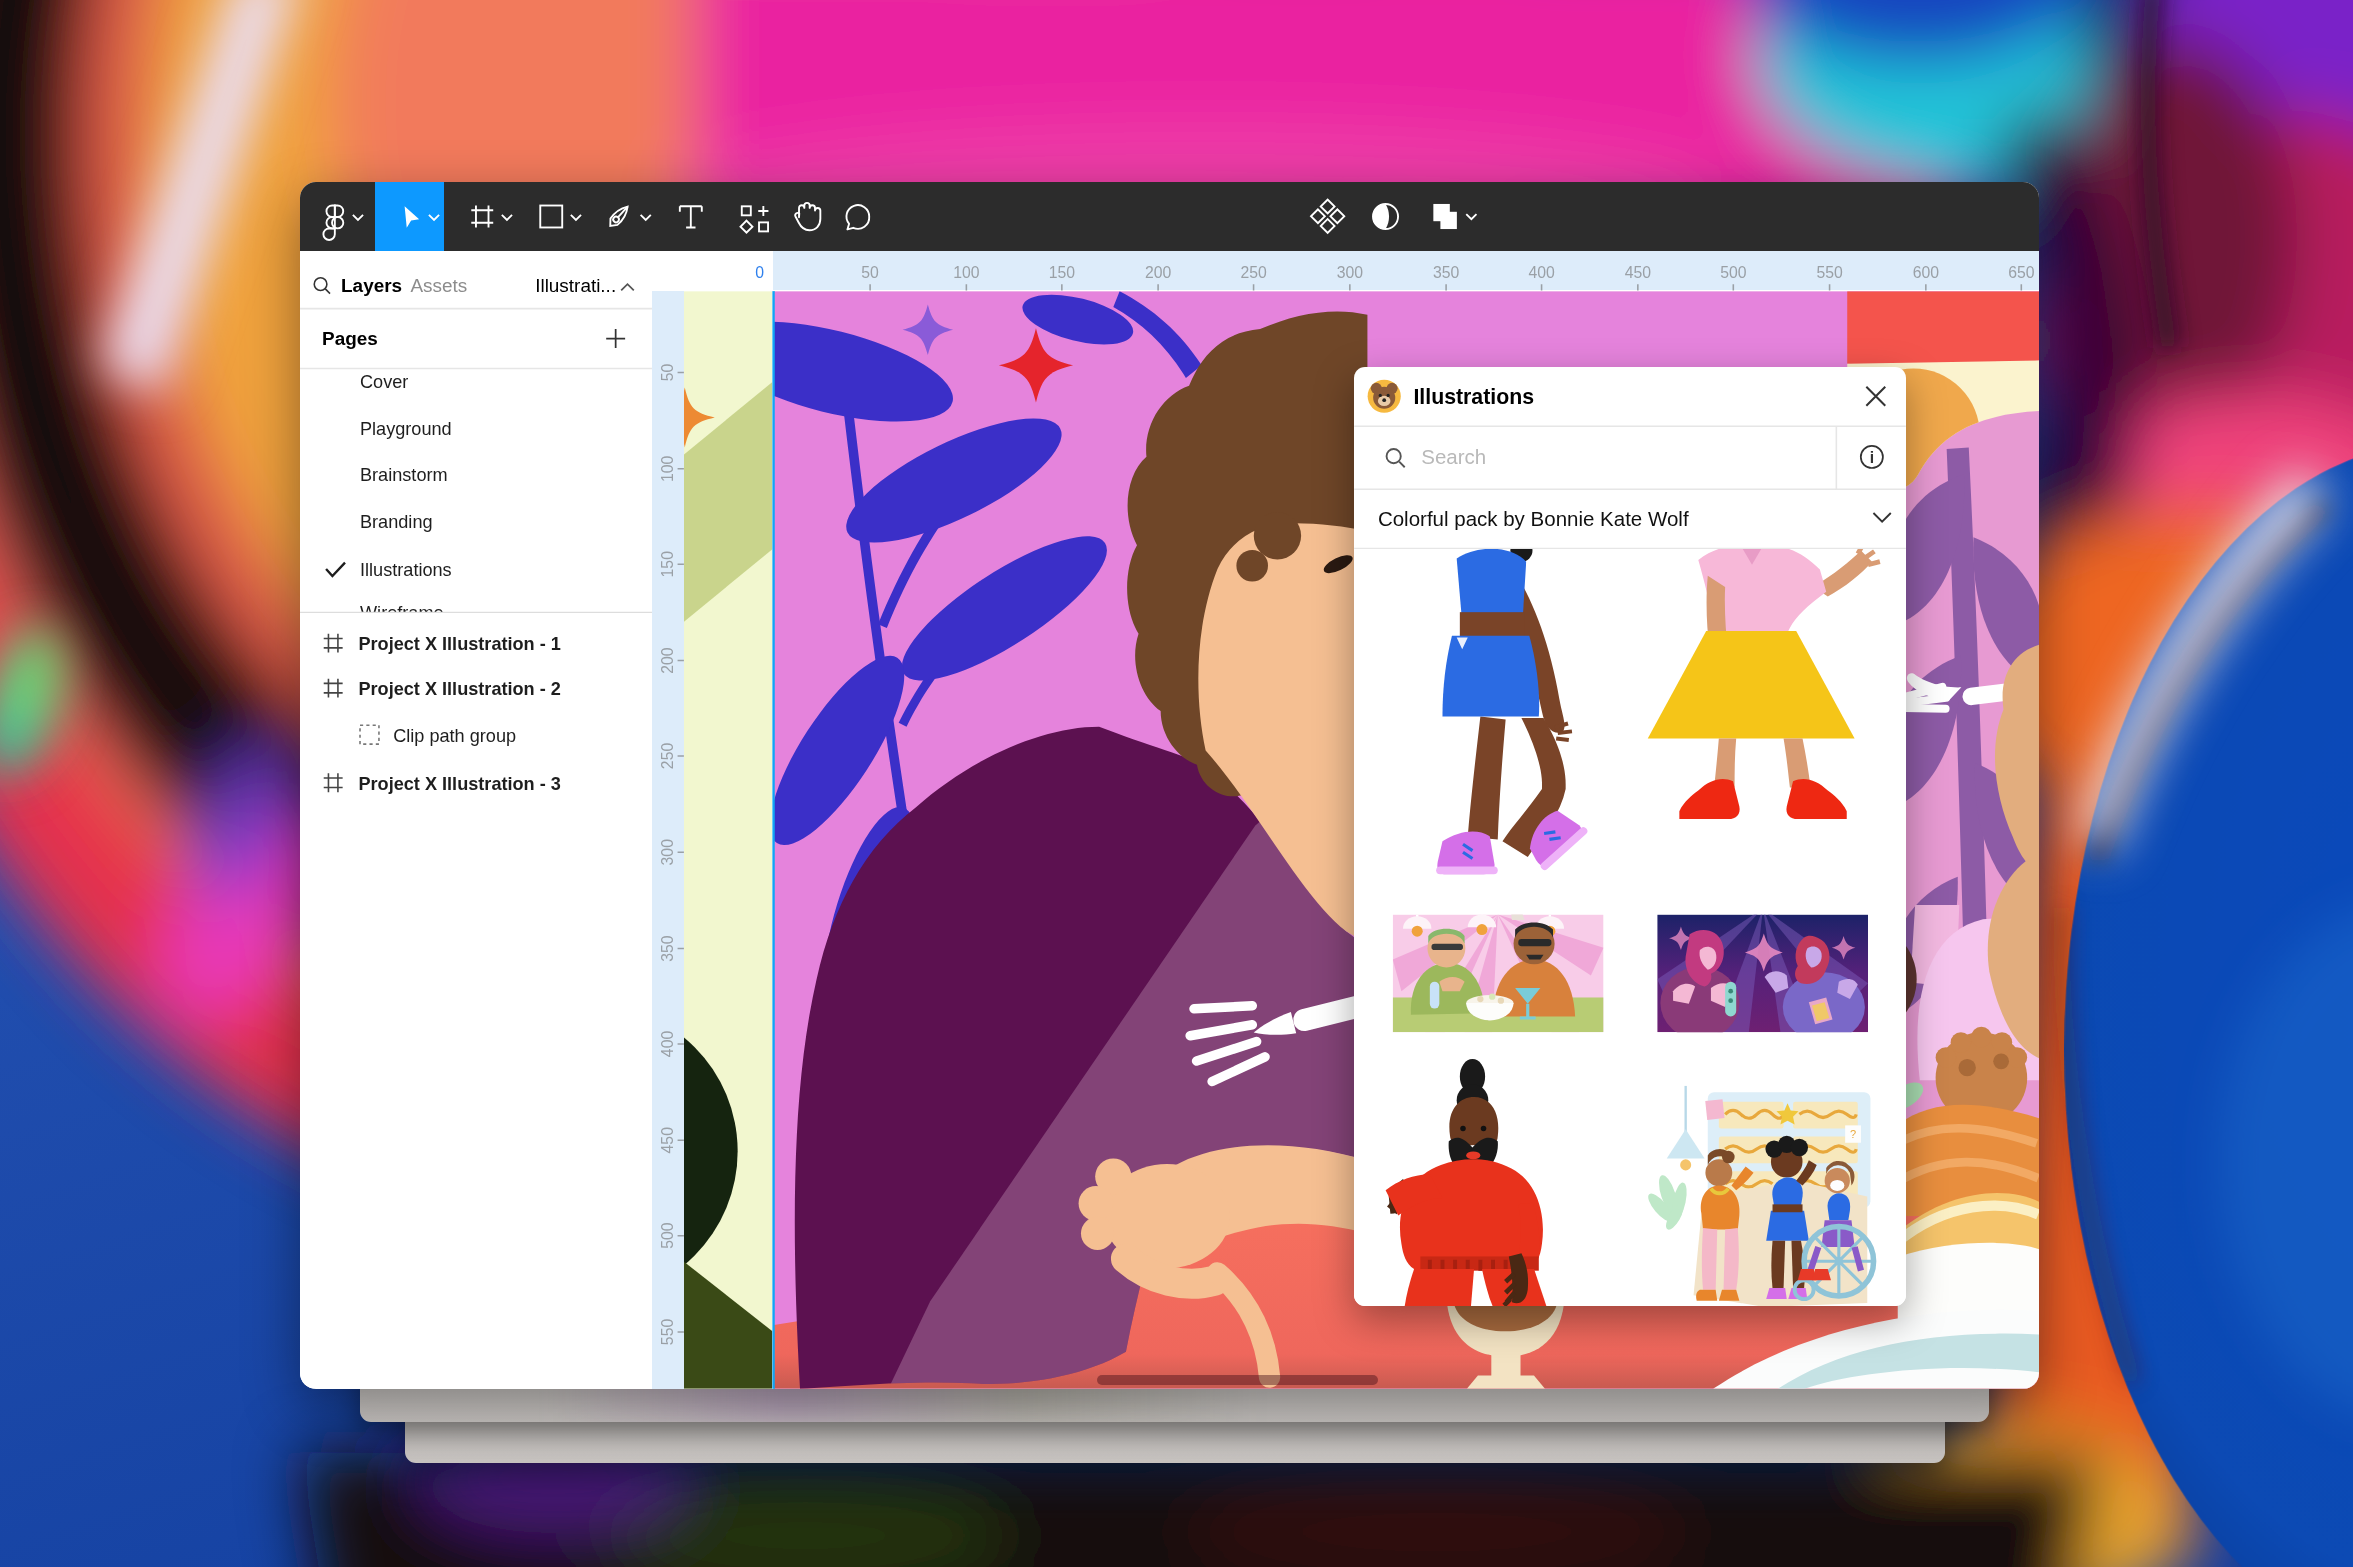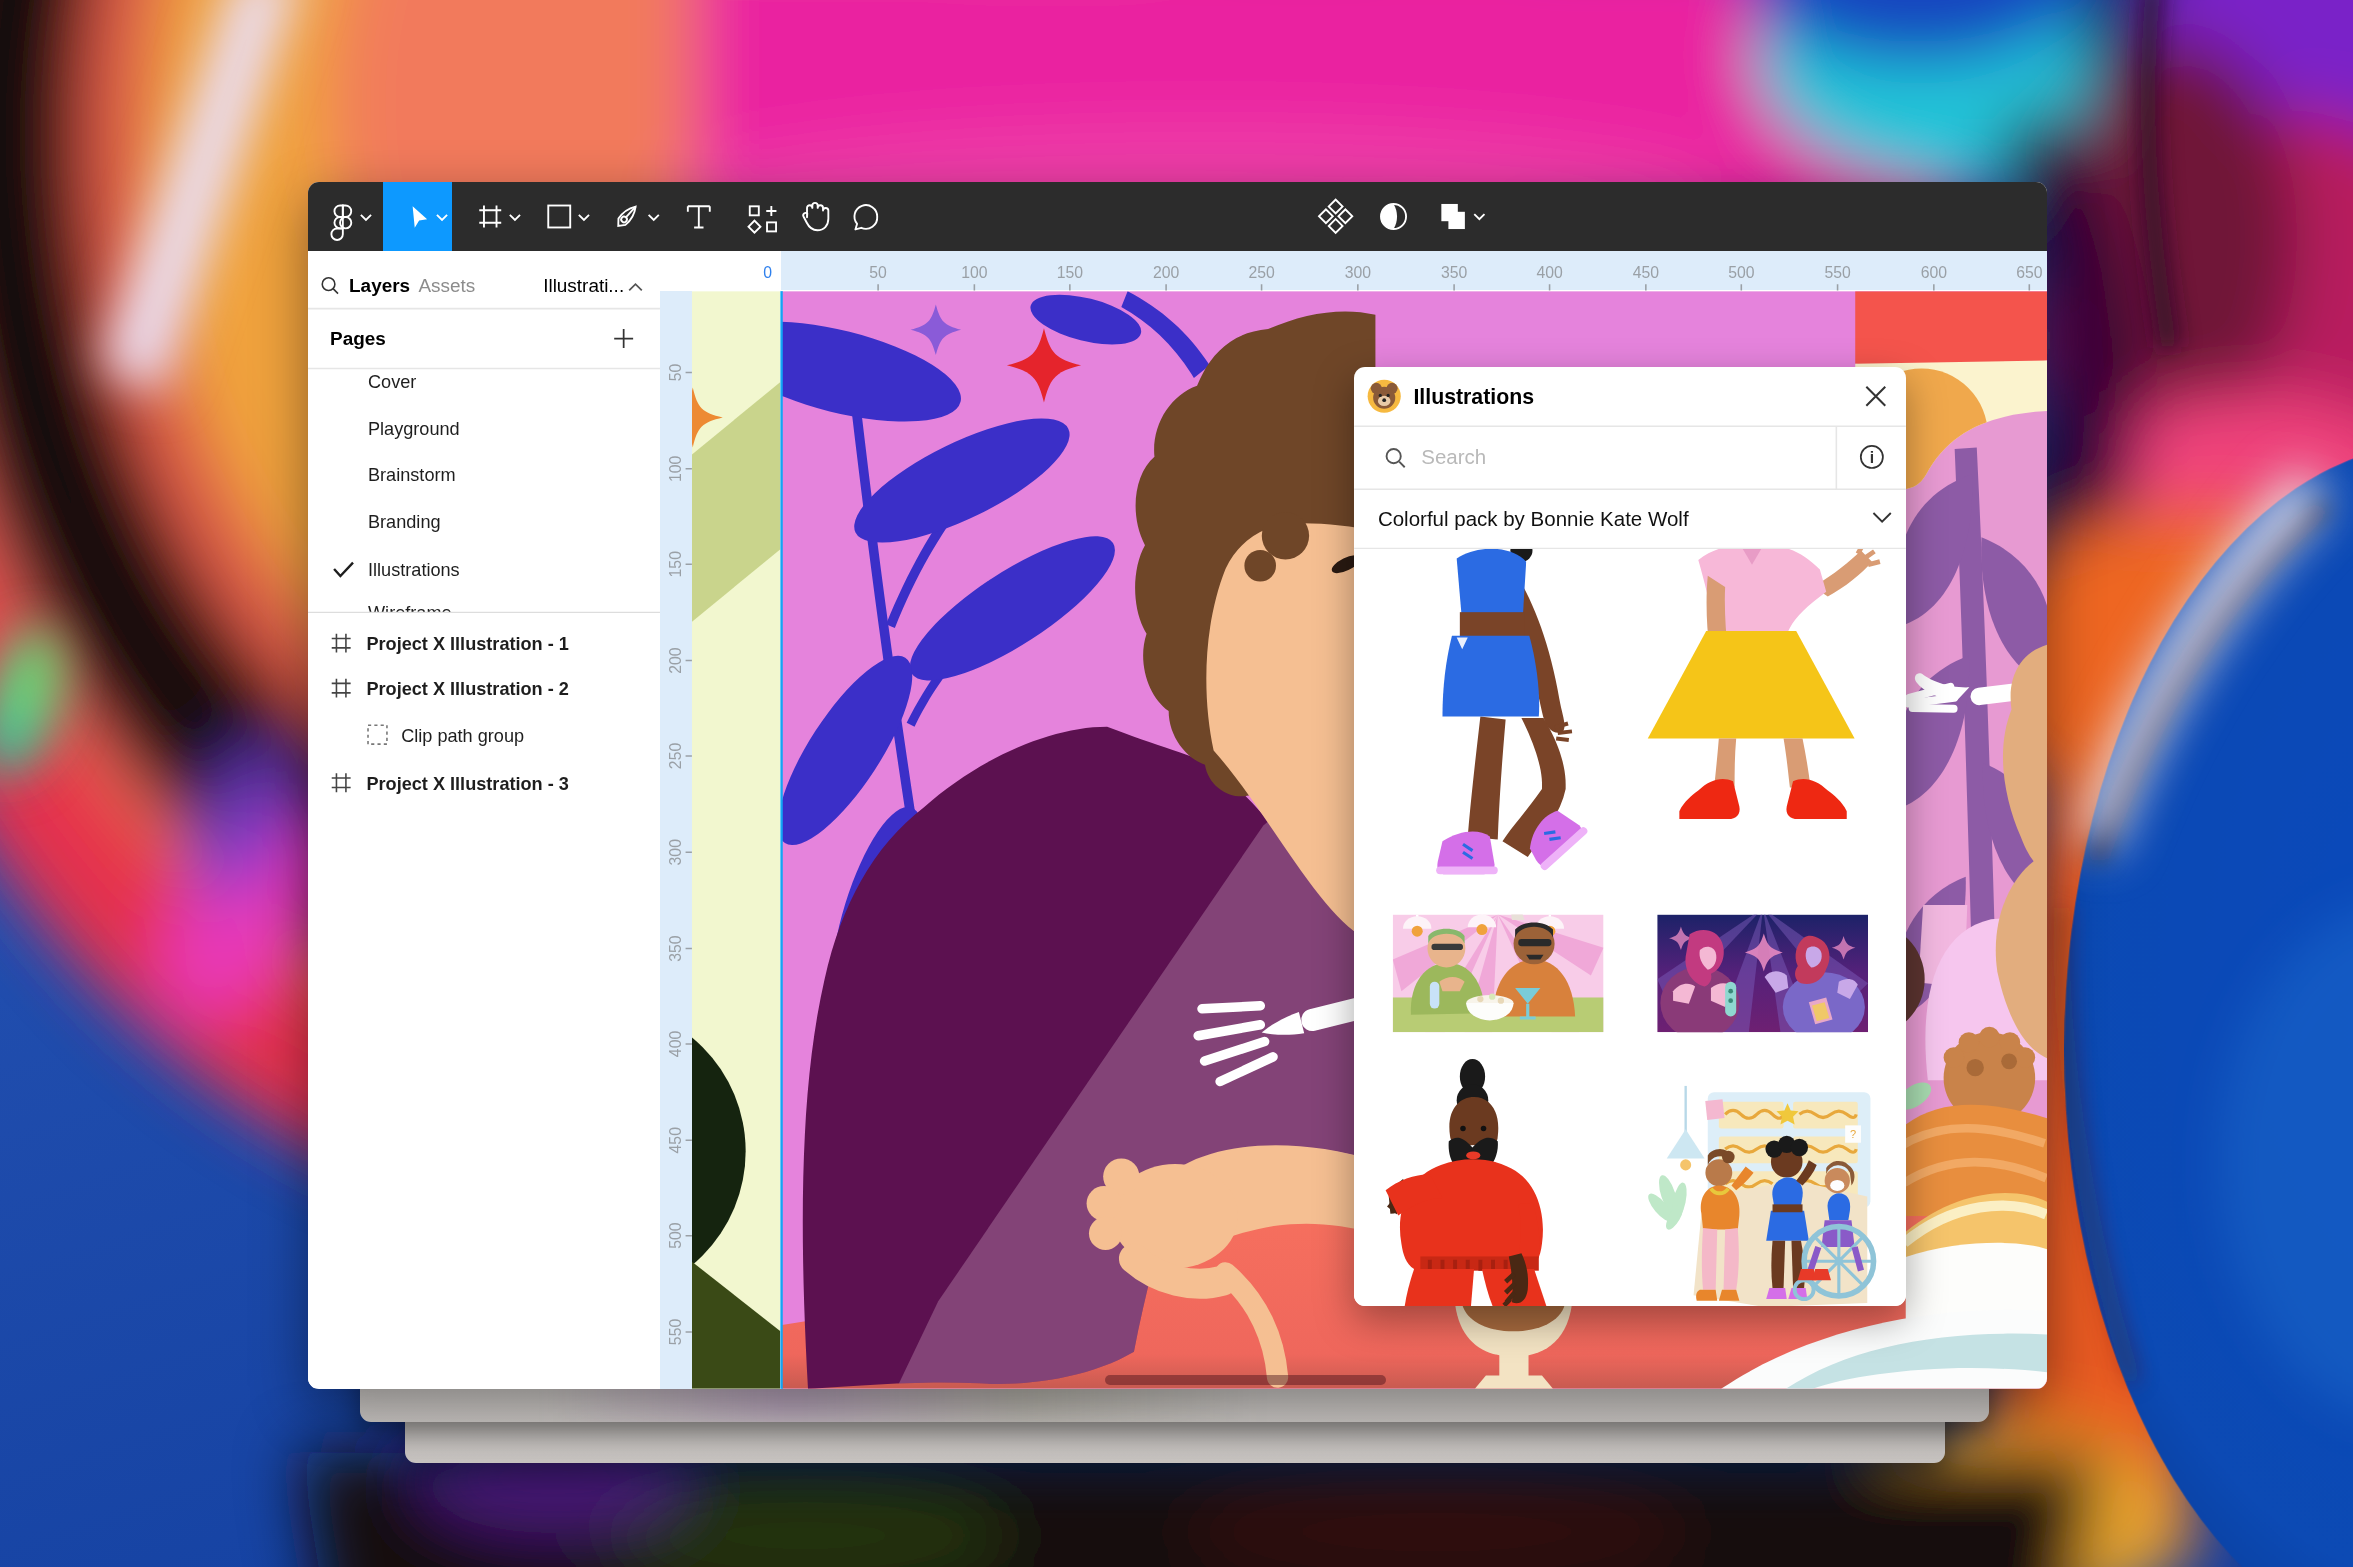--- a/index.html
+++ b/index.html
@@ -72,21 +72,21 @@
   <path d="M2612,1150 C2607,1320 2642,1560 2702,1750" stroke="#641e08" stroke-width="12" fill="none" opacity="0.55"></path>
 </g>
 <path d="M2630,1055 C2690,880 2790,715 2915,590 L2950,640 C2835,750 2735,905 2672,1085 Z" fill="#e8e0e8" filter="url(#blur35)"></path>
 </svg>
 
 <div class="abs" style="left:405px;top:1342px;width:1540px;height:121px;border-radius:11px;background:linear-gradient(180deg,#dedad7,#c8c4c1);box-shadow:0 14px 32px rgba(0,0,0,0.45);"></div>
 <div class="abs" style="left:360px;top:1334px;width:1629px;height:88px;border-radius:11px;background:linear-gradient(180deg,#e4e0dd,#cfcbc8);box-shadow:0 11px 27px rgba(0,0,0,0.4);overflow:hidden;">
   <div class="abs" style="left:189px;top:0;width:710px;height:88px;background:linear-gradient(90deg,rgba(120,60,150,0.0),rgba(130,70,160,0.3),rgba(90,90,60,0.2),rgba(120,60,120,0.0));filter:blur(14px);"></div>
 </div>
 
-<div class="abs" id="win" style="left:308px;top:182px;width:1739px;height:1207px;border-radius:11px;background:#fff;box-shadow:0 19px 55px rgba(0,0,0,0.42);overflow:hidden;">
+<div class="abs" id="win" style="left:300px;top:182px;width:1739px;height:1207px;border-radius:16px;background:#fff;box-shadow:0 19px 55px rgba(0,0,0,0.42);overflow:hidden;">
 
   <div class="abs" style="left:0;top:0;width:1739px;height:69px;background:#2c2c2c;"></div>
   <div class="abs" style="left:75px;top:0;width:69px;height:69px;background:#0d99ff;"></div>
   <svg class="abs" style="left:0;top:0" width="1739" height="69" viewBox="0 0 2203 88">
     <g stroke="#fff" stroke-width="2.4" fill="none">
 
       <g transform="translate(37,45)">
         <path d="M0,-15 h-3.4 a7.3,7.3 0 0 0 0,14.6 h3.4 z"></path>
         <path d="M0,-15 h3.4 a7.3,7.3 0 0 1 0,14.6 h-3.4 z"></path>
         <path d="M0,-0.4 h-3.4 a7.3,7.3 0 0 0 0,14.6 h3.4 z"></path>

